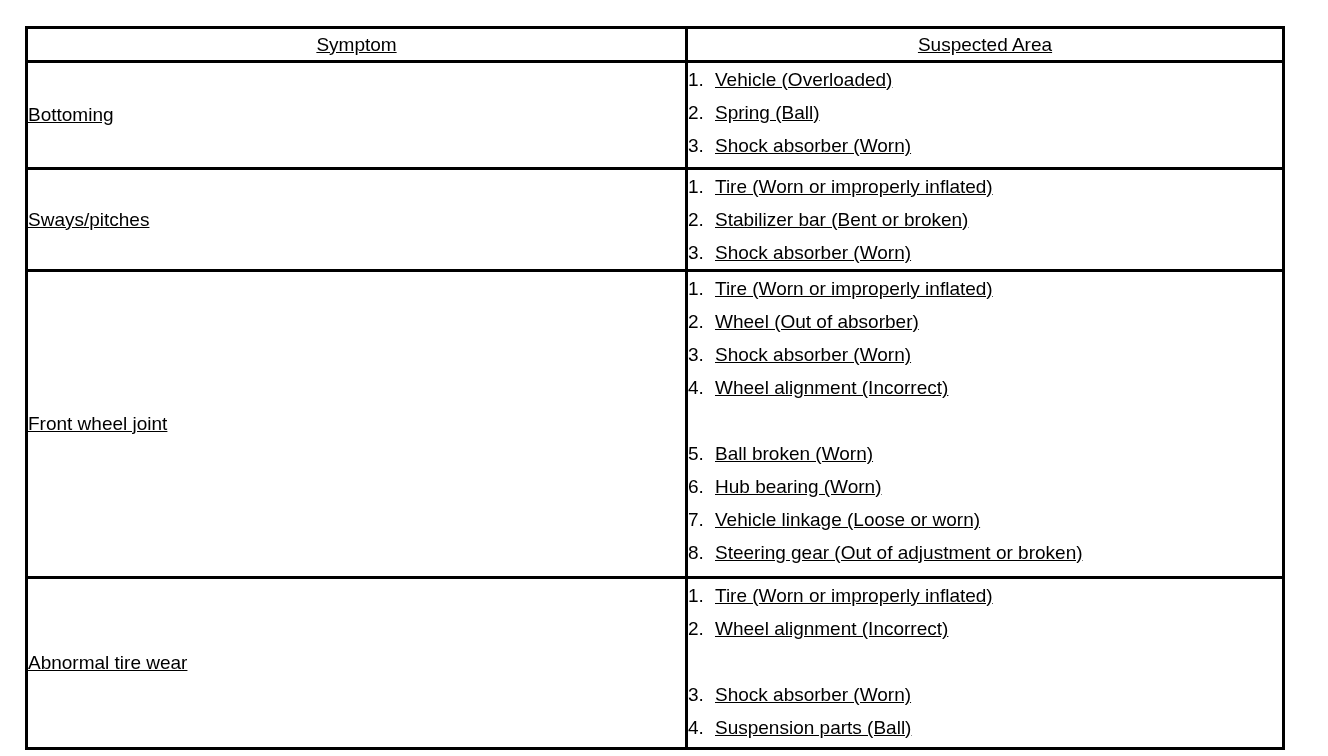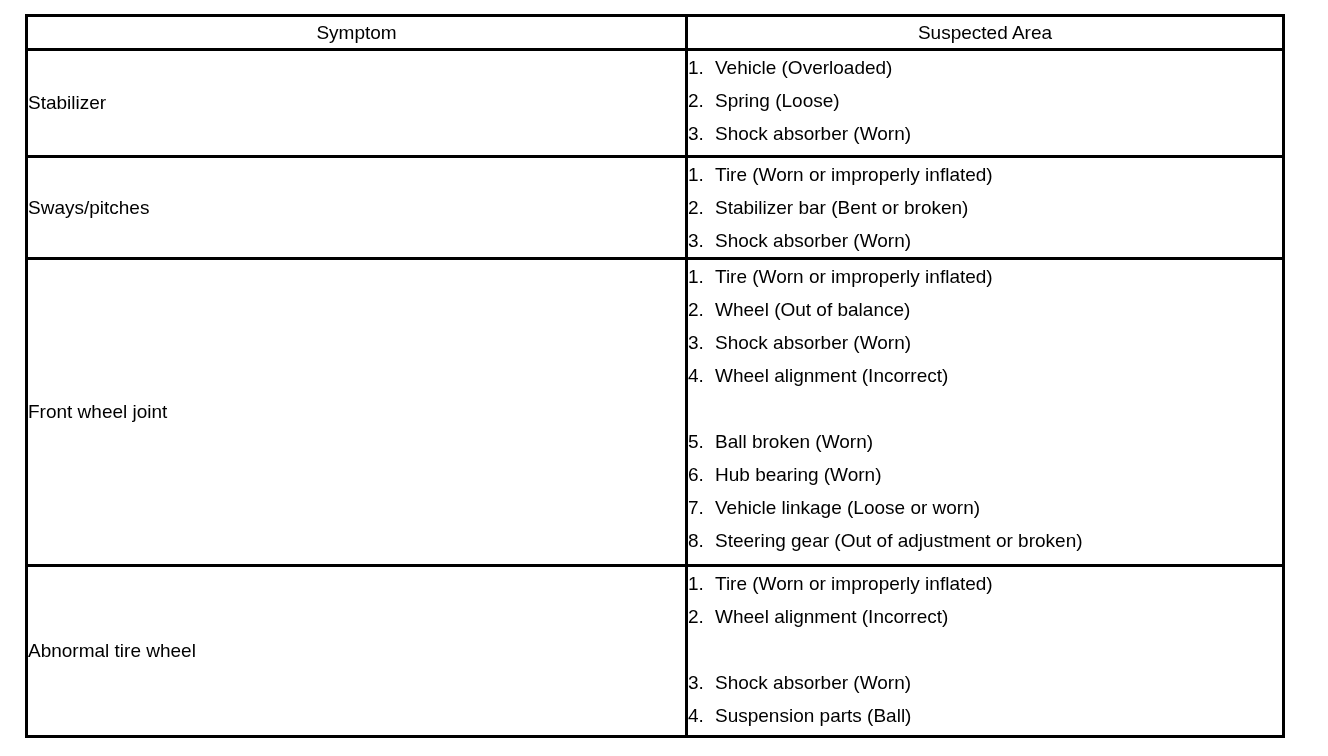--- a/index.html
+++ b/index.html
@@ -7,22 +7,23 @@
     padding: 0;
     width: 1328px;
     height: 756px;
     background: #ffffff;
     font-family: "Liberation Sans", "DejaVu Sans", sans-serif;
     color: #000000;
     overflow: hidden;
   }
   .table-wrap {
     position: absolute;
-    top: 14px;
+    top: 26px;
     left: 25px;
+    text-decoration: underline;
   }
   table.diag {
     border-collapse: collapse;
     table-layout: fixed;
     width: 1257px;
     background: #ffffff;
   }
   table.diag th,
   table.diag td {
     border: 3px solid #000000;
@@ -72,54 +73,54 @@
     </colgroup>
     <thead>
       <tr>
         <th class="hdr">Symptom</th>
         <th class="hdr">Suspected Area</th>
       </tr>
     </thead>
     <tbody>
 
       <tr class="r1">
-        <td class="symptom-cell">Stabilizer</td>
+        <td class="symptom-cell">Bottoming</td>
         <td class="area-cell">
           <div class="line"><span class="num">1.</span><span>Vehicle (Overloaded)</span></div>
-          <div class="line"><span class="num">2.</span><span>Spring (Loose)</span></div>
+          <div class="line"><span class="num">2.</span><span>Spring (Ball)</span></div>
           <div class="line"><span class="num">3.</span><span>Shock absorber (Worn)</span></div>
         </td>
       </tr>
 
       <tr class="r2">
         <td class="symptom-cell">Sways/pitches</td>
         <td class="area-cell">
           <div class="line"><span class="num">1.</span><span>Tire (Worn or improperly inflated)</span></div>
           <div class="line"><span class="num">2.</span><span>Stabilizer bar (Bent or broken)</span></div>
           <div class="line"><span class="num">3.</span><span>Shock absorber (Worn)</span></div>
         </td>
       </tr>
 
       <tr class="r3">
         <td class="symptom-cell">Front wheel joint</td>
         <td class="area-cell">
           <div class="line"><span class="num">1.</span><span>Tire (Worn or improperly inflated)</span></div>
-          <div class="line"><span class="num">2.</span><span>Wheel (Out of balance)</span></div>
+          <div class="line"><span class="num">2.</span><span>Wheel (Out of absorber)</span></div>
           <div class="line"><span class="num">3.</span><span>Shock absorber (Worn)</span></div>
           <div class="line"><span class="num">4.</span><span>Wheel alignment (Incorrect)</span></div>
           <div class="gap"></div>
           <div class="line"><span class="num">5.</span><span>Ball broken (Worn)</span></div>
           <div class="line"><span class="num">6.</span><span>Hub bearing (Worn)</span></div>
           <div class="line"><span class="num">7.</span><span>Vehicle linkage (Loose or worn)</span></div>
           <div class="line"><span class="num">8.</span><span>Steering gear (Out of adjustment or broken)</span></div>
         </td>
       </tr>
 
       <tr class="r4">
-        <td class="symptom-cell">Abnormal tire wheel</td>
+        <td class="symptom-cell">Abnormal tire wear</td>
         <td class="area-cell">
           <div class="line"><span class="num">1.</span><span>Tire (Worn or improperly inflated)</span></div>
           <div class="line"><span class="num">2.</span><span>Wheel alignment (Incorrect)</span></div>
           <div class="gap"></div>
           <div class="line"><span class="num">3.</span><span>Shock absorber (Worn)</span></div>
           <div class="line"><span class="num">4.</span><span>Suspension parts (Ball)</span></div>
         </td>
       </tr>
 
     </tbody>

